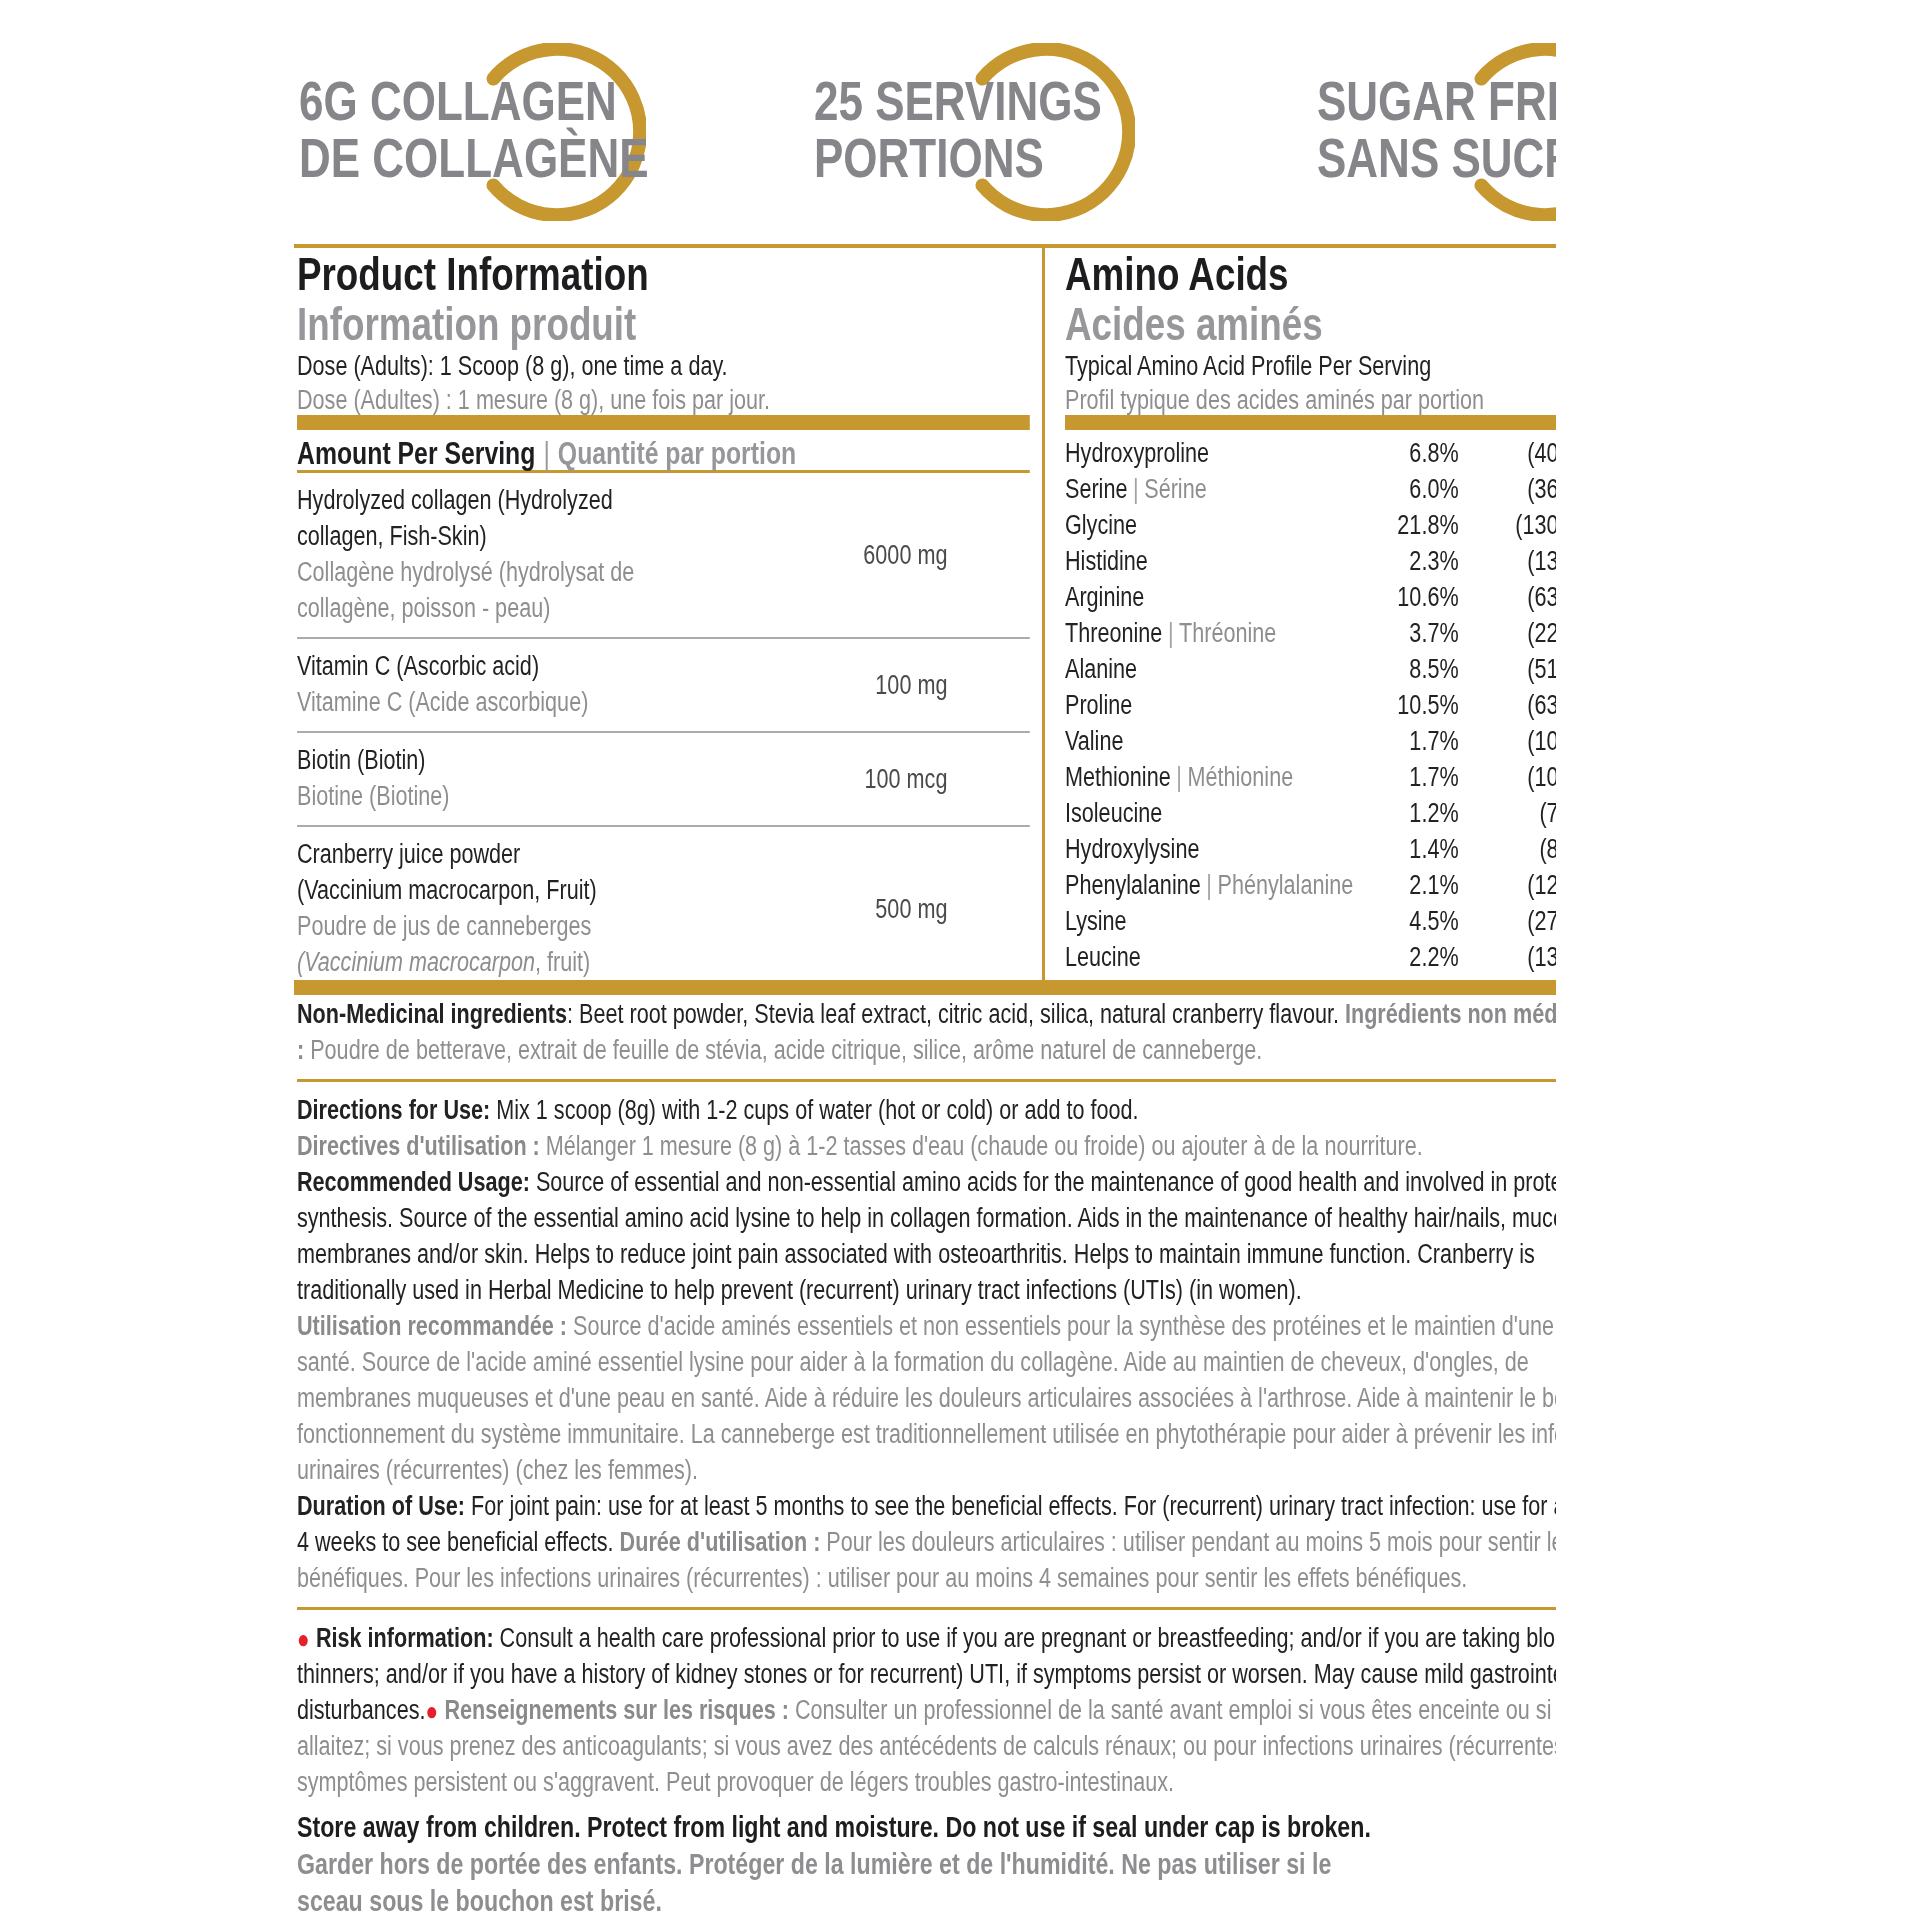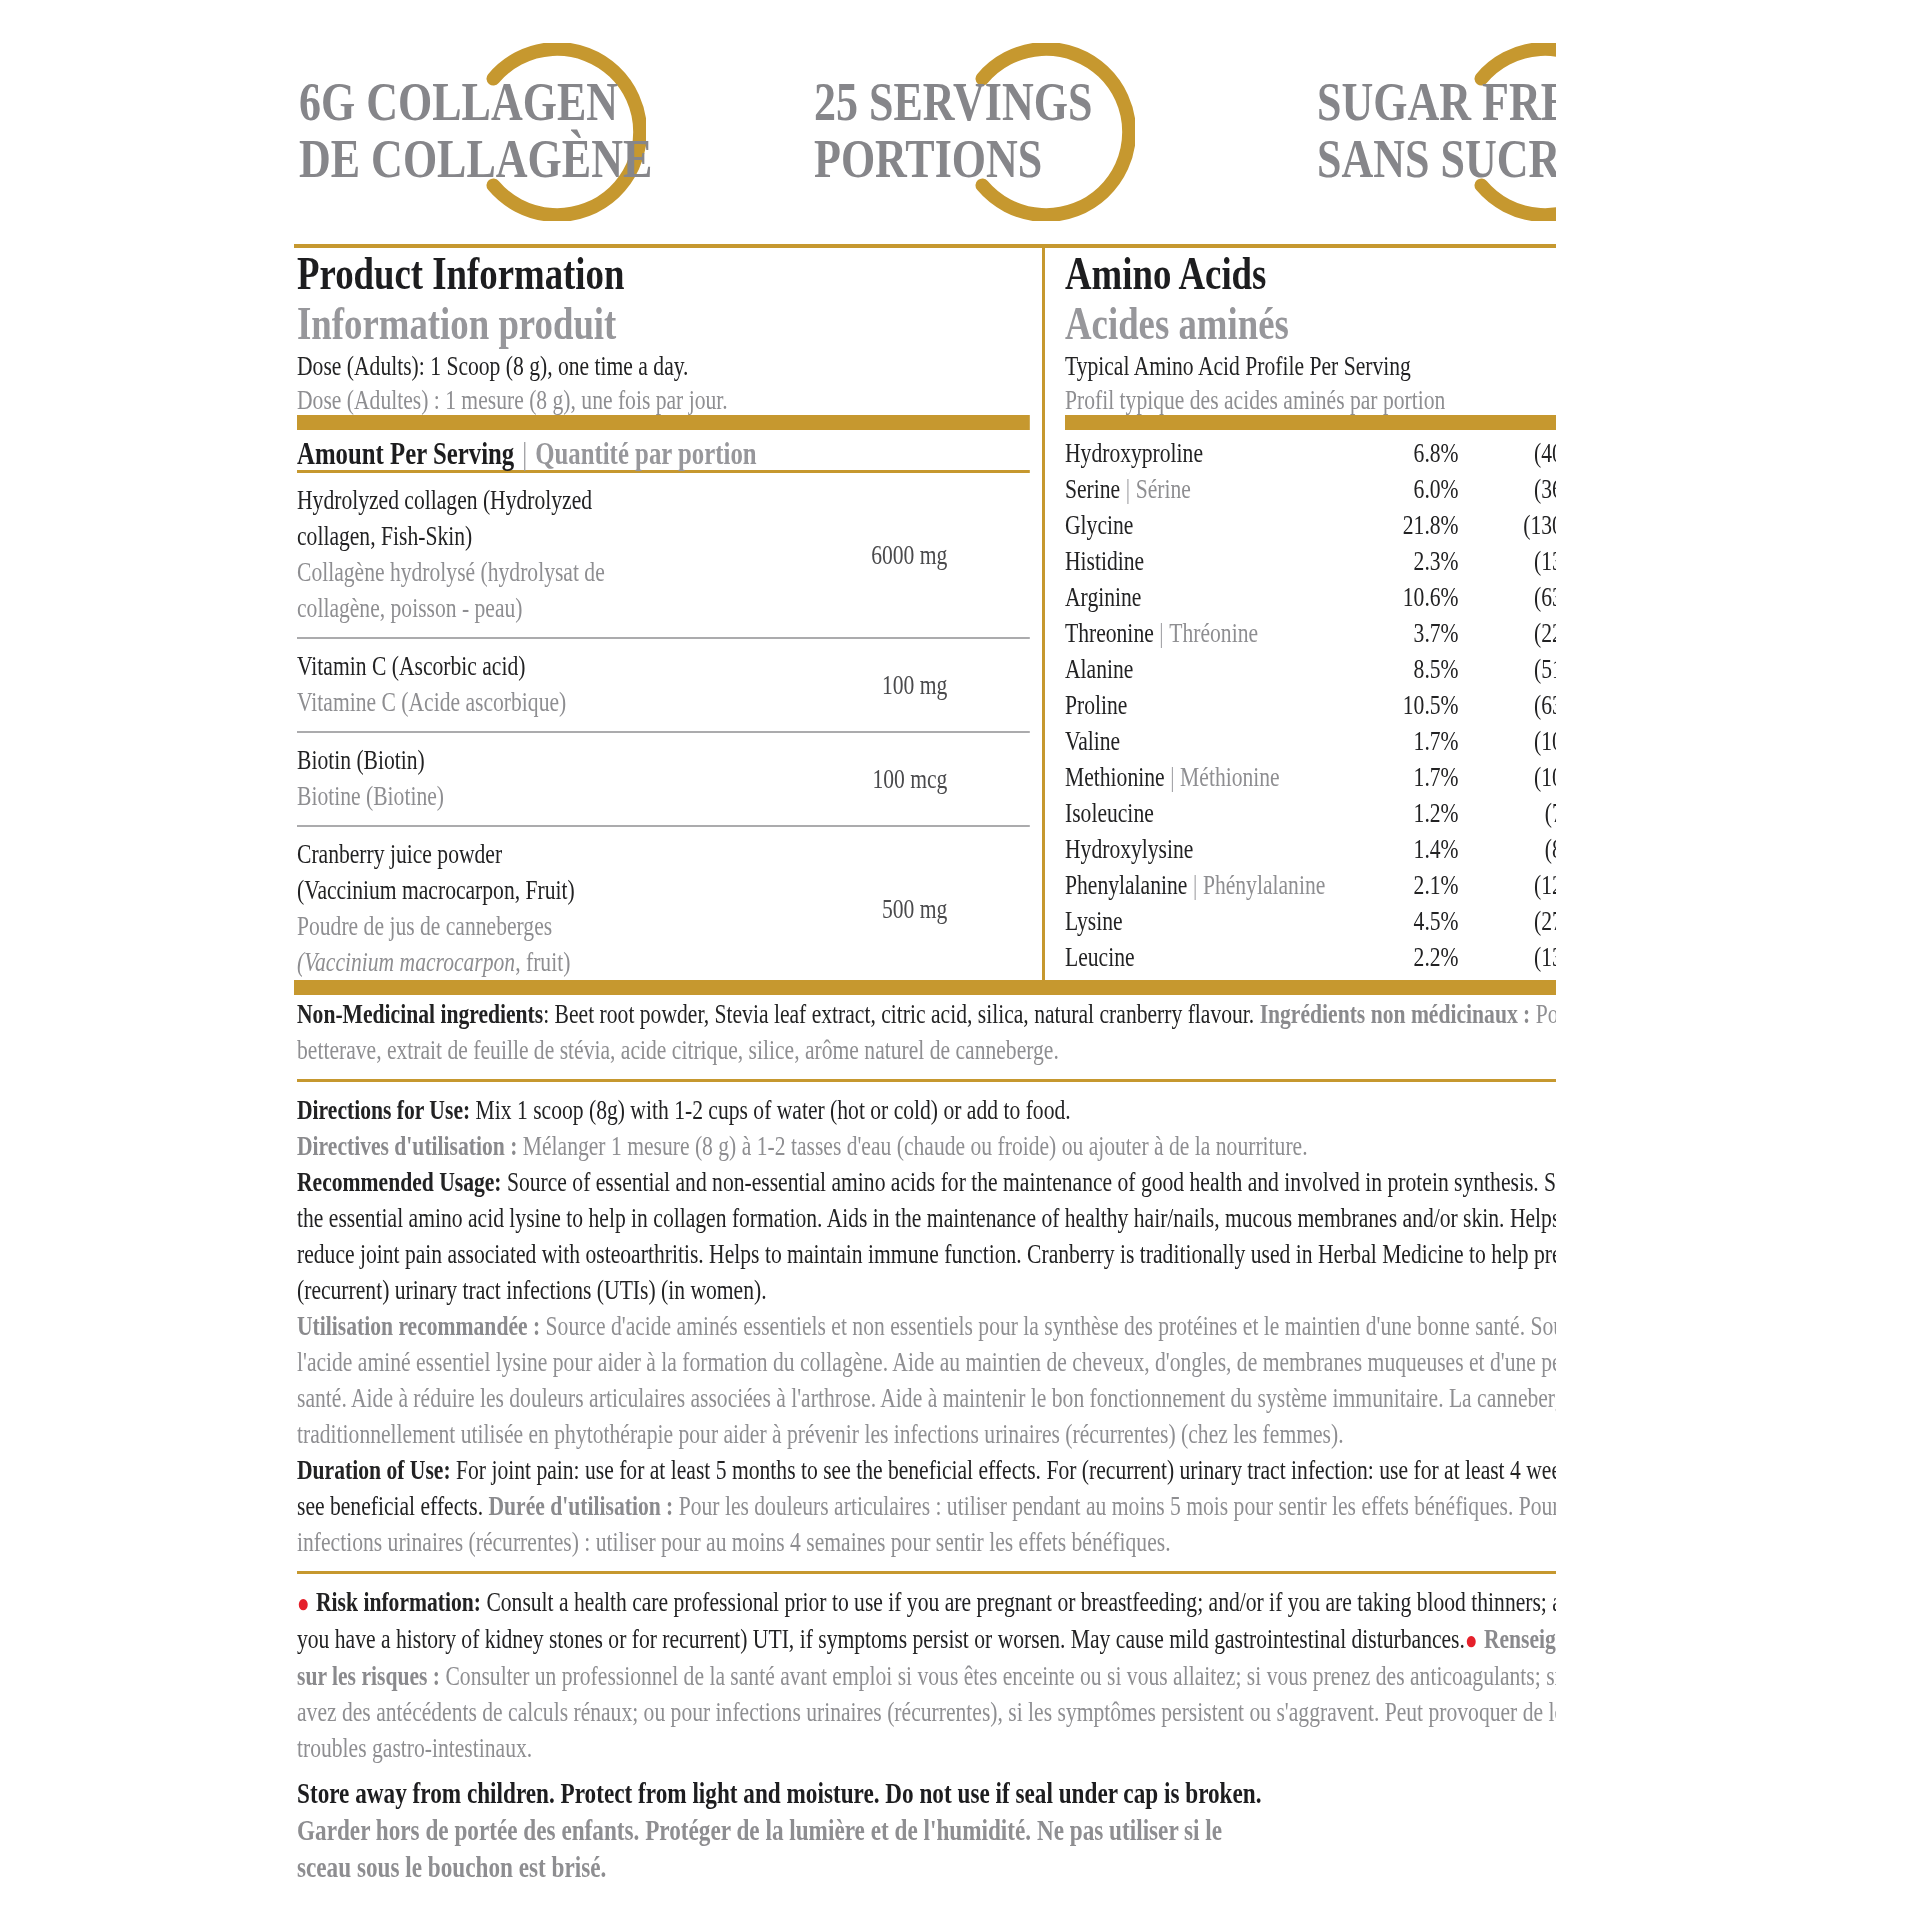--- a/index.html
+++ b/index.html
@@ -1,18 +1,18 @@
 <!DOCTYPE html>
 <html><head>
 <meta charset="utf-8">
 <title>Collagen Supplement Label</title>
 <style>
   html,body{margin:0;padding:0;background:#ffffff;}
   .page{position:relative;width:1556px;height:1927px;background:#ffffff;overflow:hidden;
-        font-family:Liberation Serif, serif;color:#222223;}
+        font-family:Liberation Sans, sans-serif;color:#222223;}
 
   
   .gold{background:#c6982f;}
   .top-rule{position:absolute;left:294px;top:244px;width:1340px;height:4px;}
   .v-rule{position:absolute;left:1042px;top:244px;width:3px;height:741px;}
   .bottom-bar{position:absolute;left:294px;top:980px;width:1340px;height:15px;}
 
   
   .badge-arc{position:absolute;top:43px;}
   .arc1{left:468px;} .arc2{left:957px;} .arc3{left:1456px;}

